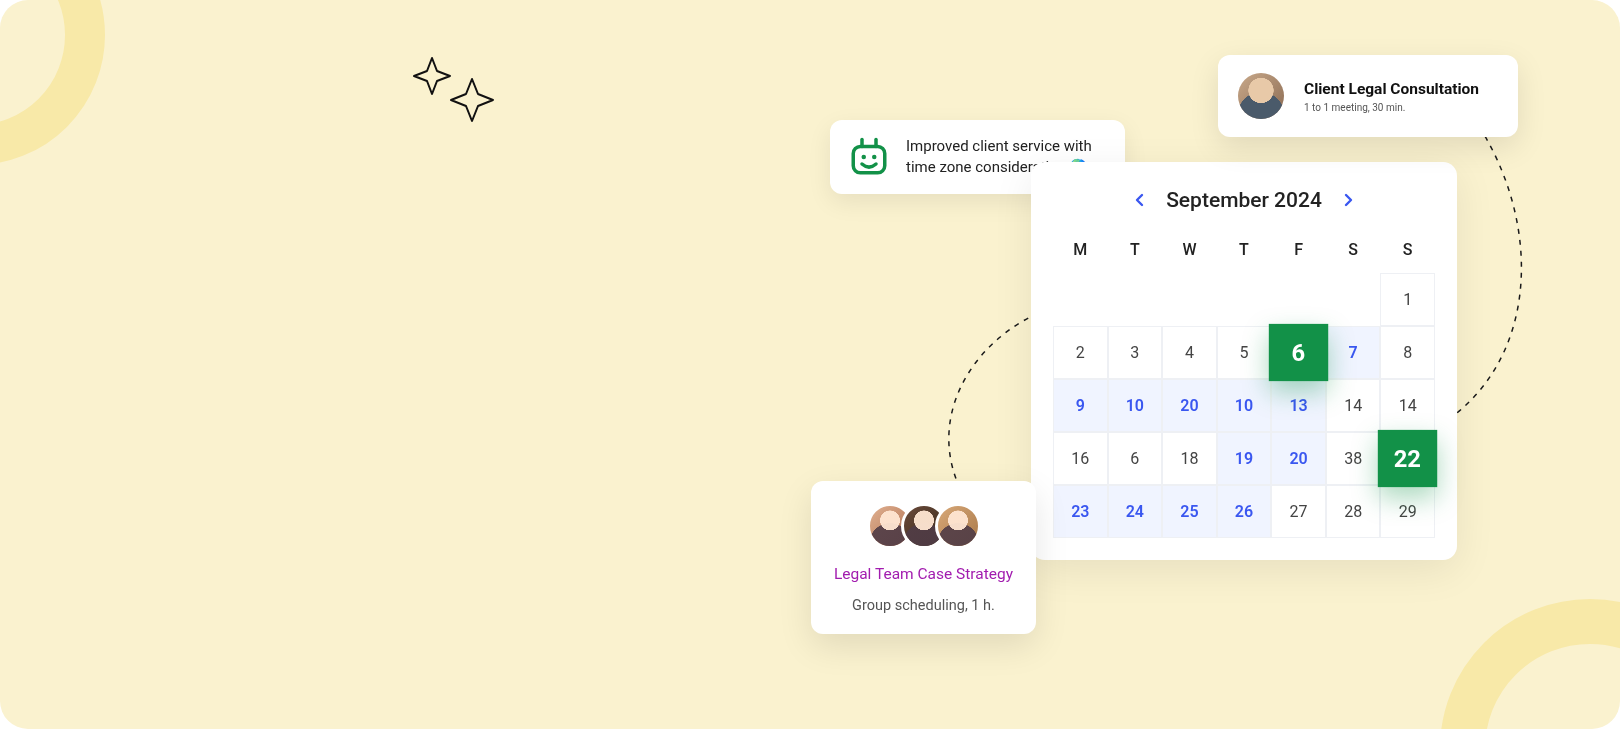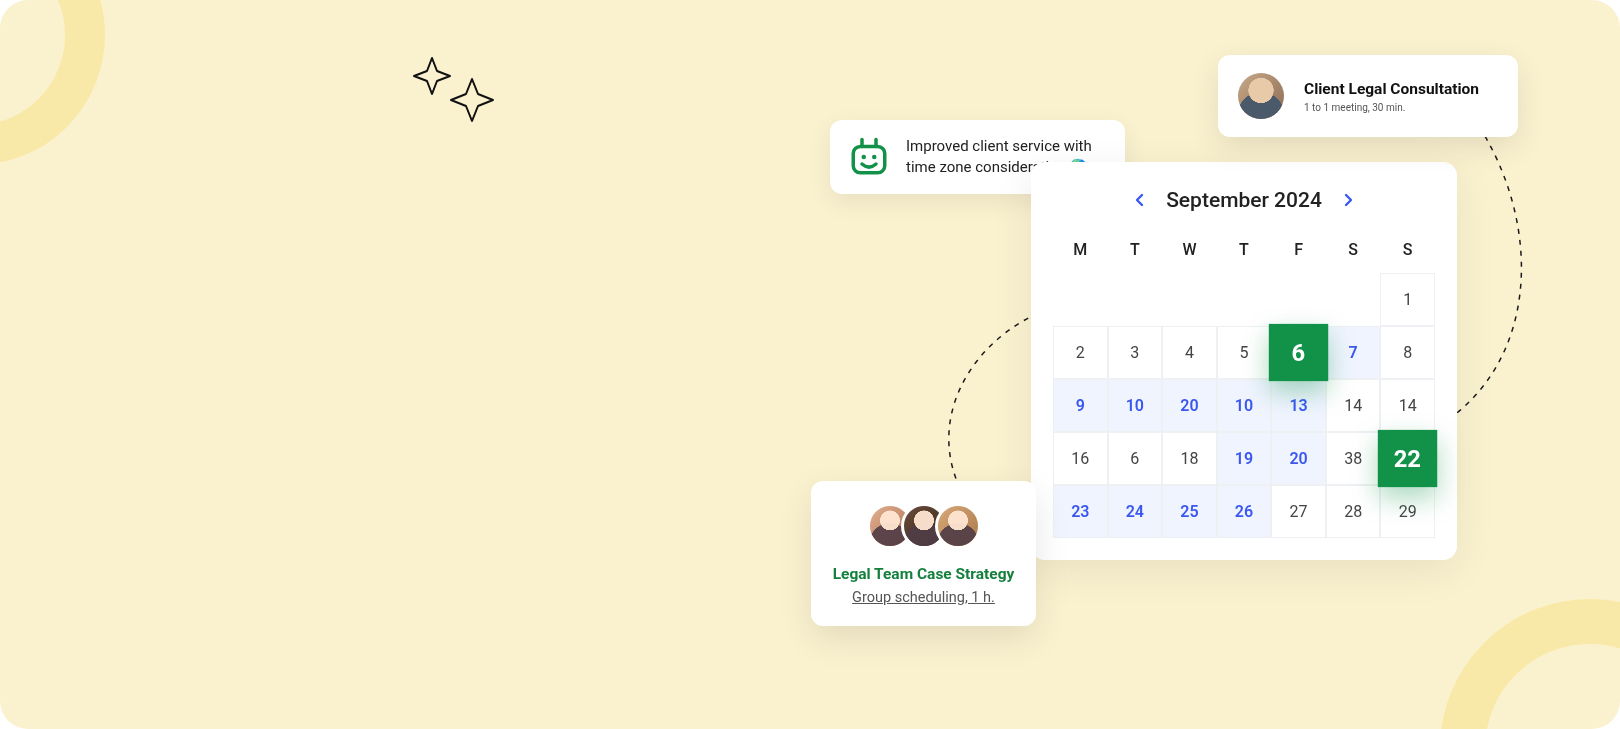--- a/index.html
+++ b/index.html
@@ -191,22 +191,22 @@
   .avatar-stack .av:first-child { margin-left: 0; }
   .av1 { background: linear-gradient(135deg,#e0b090,#b07050); }
   .av2 { background: linear-gradient(135deg,#6a4a3a,#3a2a1a); }
   .av3 { background: linear-gradient(135deg,#d8a878,#a87848); }
   .avatar-stack .av::after{
     content:"";position:absolute;inset:0;
     background:
       radial-gradient(circle at 50% 36%, rgba(255,230,210,.95) 30%, transparent 31%),
       radial-gradient(circle at 50% 95%, rgba(80,60,70,.9) 48%, transparent 49%);
   }
-  .event-card-lg .title { font-size: 15.5px; font-weight: 700; color: #15803d; }
-  .event-card-lg .sub { font-size: 14.5px; color: #555; margin-top: 6px; text-decoration: underline; }
+  .event-card-lg .title { font-size: 15.5px; font-weight: 400; color: #a21caf; }
+  .event-card-lg .sub { font-size: 14.5px; color: #555; margin-top: 14px; }
 </style>
 </head>
 <body>
 
 <div class="canvas">
   <div class="deco-circle-tl"></div>
   <div class="deco-circle-br"></div>
 
   <svg class="sparkles" width="90" height="70" viewBox="0 0 90 70">
     <path d="M22 3 L27 16 L40 21 L27 26 L22 39 L17 26 L4 21 L17 16 Z" fill="none" stroke="#111" stroke-width="2" stroke-linejoin="round"></path>

